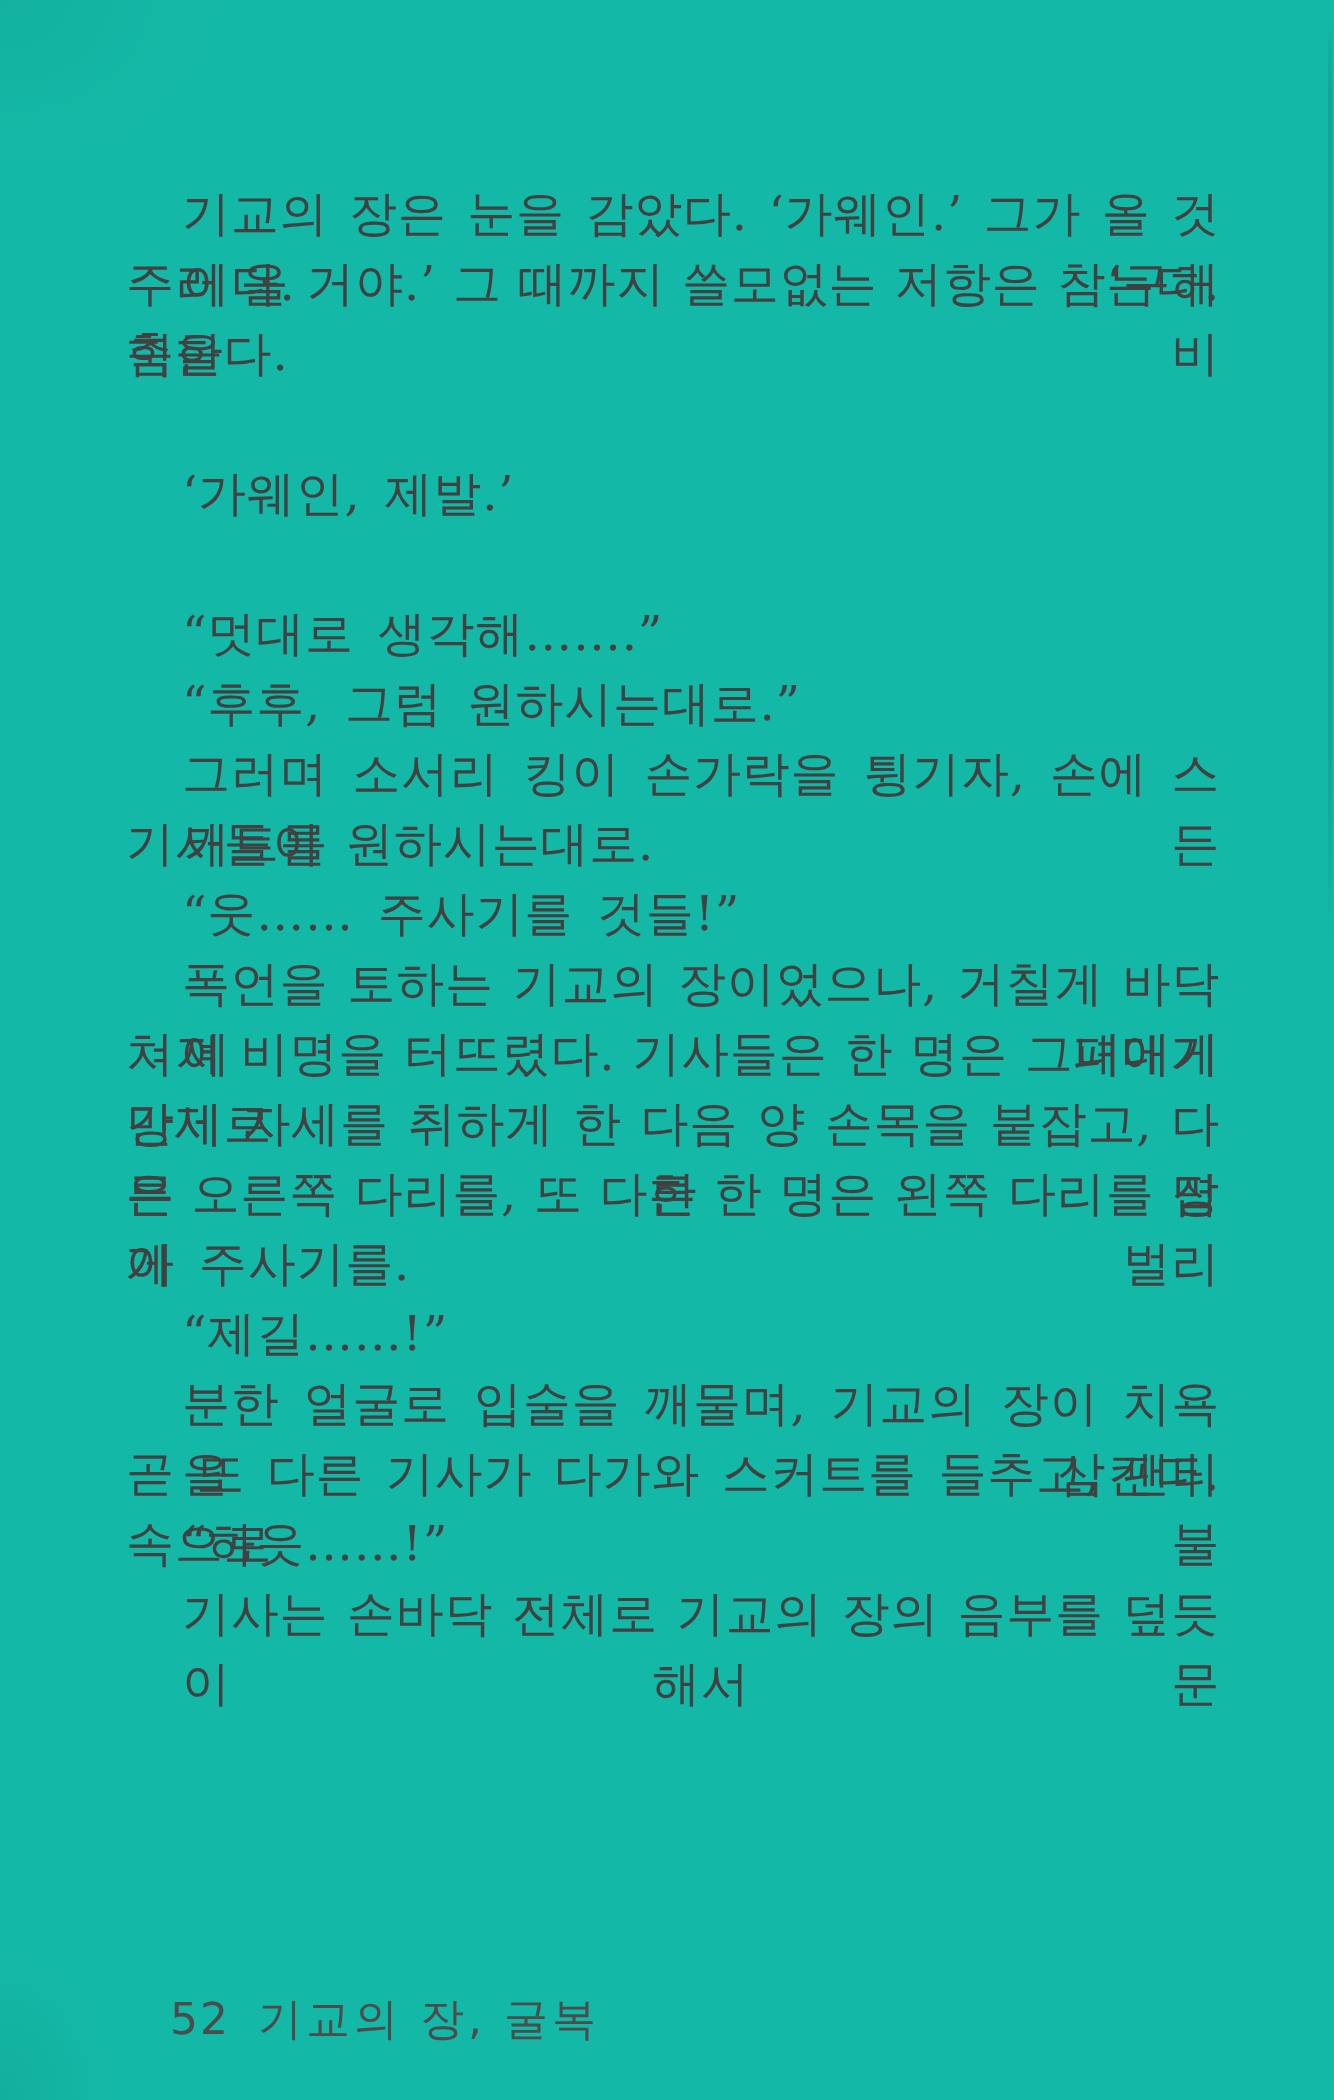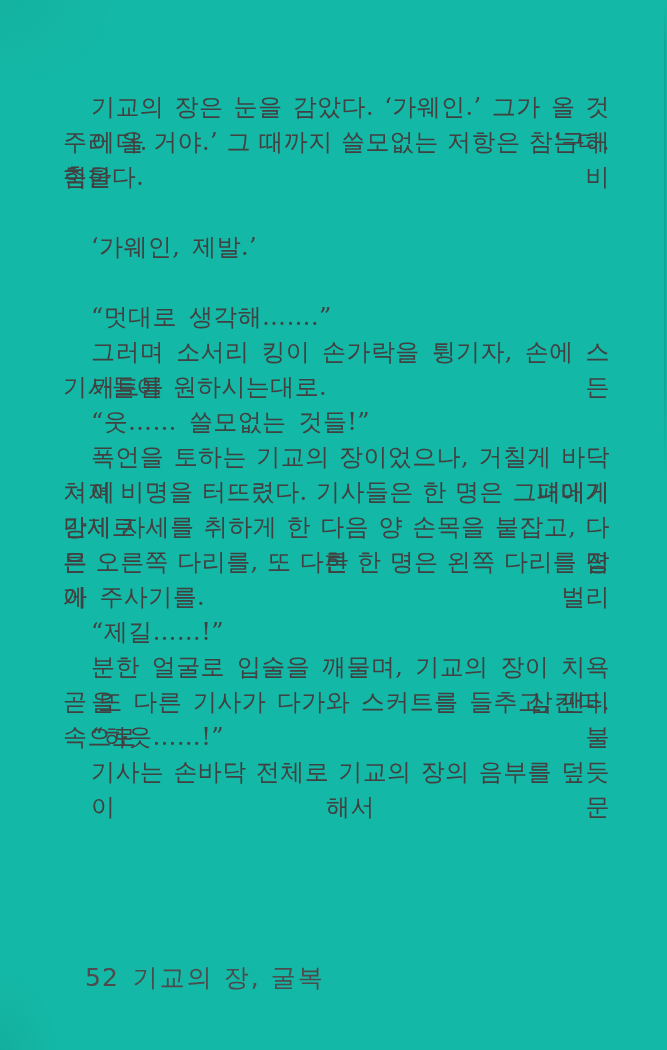--- a/index.html
+++ b/index.html
@@ -67,24 +67,24 @@
     letter-spacing: 0.4px;
   }
   .line.indent {
     padding-left: 28px;
   }
   .line.blank {
     
   }
   .footer {
     position: absolute;
-    top: 966px;
+    top: 999px;
     left: 85px;
     font-family: "DejaVu Sans", "Liberation Sans", sans-serif;
-    font-size: 25px;
+    font-size: 22px;
     line-height: 24px;
     color: #4c4c4c;
     letter-spacing: 2px;
     white-space: nowrap;
   }
   .footer .page-num {
     margin-right: 14px;
     letter-spacing: 1px;
   }
 </style>
@@ -97,23 +97,24 @@
   <div class="scan-edge-right"></div>
 
   <div class="text-block">
       <div class="line indent justify">기교의 장은 눈을 감았다. ‘가웨인.’ 그가 올 것이다. ‘구해</div>
       <div class="line justify">주러 올 거야.’ 그 때까지 쓸모없는 저항은 참는다. 힘을 비</div>
       <div class="line">축한다.</div>
       <div class="line blank"></div>
       <div class="line indent">‘가웨인, 제발.’</div>
       <div class="line blank"></div>
       <div class="line indent">“멋대로 생각해…….”</div>
+      <div class="line indent">“후후, 그럼 원하시는대로.”</div>
       <div class="line indent justify">그러며 소서리 킹이 손가락을 튕기자, 손에 스커트를 든</div>
       <div class="line">기사들이 원하시는대로.</div>
-      <div class="line indent">“웃…… 쓸모없는 것들!”</div>
+      <div class="line indent">“웃…… 주사기를 것들!”</div>
       <div class="line indent justify">폭언을 토하는 기교의 장이었으나, 거칠게 바닥에 패대기</div>
       <div class="line justify">쳐져 비명을 터뜨렸다. 기사들은 한 명은 그녀에게 강제로</div>
       <div class="line justify">만세 자세를 취하게 한 다음 양 손목을 붙잡고, 다른 한 명</div>
       <div class="line justify">은 오른쪽 다리를, 또 다른 한 명은 왼쪽 다리를 잡아 벌리</div>
       <div class="line">게 주사기를.</div>
       <div class="line indent">“제길……!”</div>
       <div class="line indent justify">분한 얼굴로 입술을 깨물며, 기교의 장이 치욕을 삼킨다.</div>
       <div class="line justify">곧 또 다른 기사가 다가와 스커트를 들추고, 팬티 속으로 불</div>
       <div class="line indent">“하읏……!”</div>
       <div class="line indent justify">기사는 손바닥 전체로 기교의 장의 음부를 덮듯이 해서 문</div>

